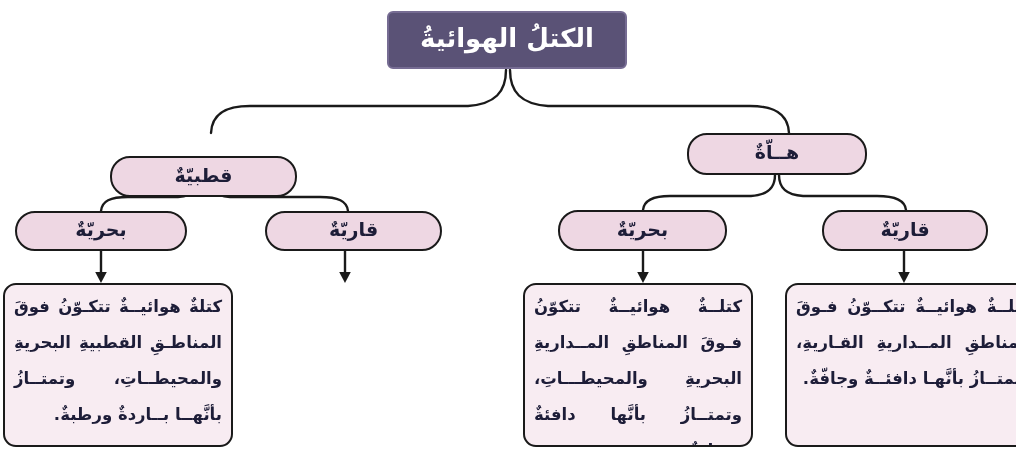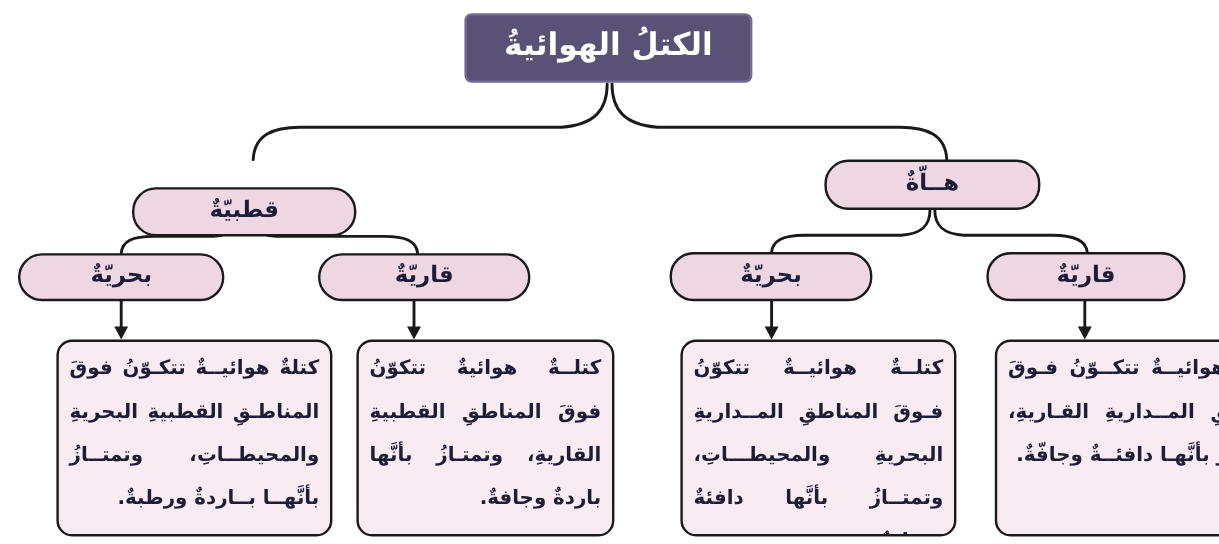--- a/index.html
+++ b/index.html
@@ -26,21 +26,21 @@
   #b0{left:110px;top:133px;width:187px;height:41px;margin-top:23px;}
   #b1{left:687px;top:133px;width:180px;height:42px;}
   #c00{left:15px; top:211px;width:172px;height:40px;}
   #c01{left:265px;top:211px;width:177px;height:40px;}
   #c10{left:558px;top:210px;width:169px;height:41px;}
   #c11{left:822px;top:210px;width:166px;height:41px;}
   .desc-box{
     position:absolute;box-sizing:border-box;top:283px;height:164px;
     background:#f8ecf2;border:2.5px solid #1a1a1a;border-radius:13px;
     color:#1d1d38;font-size:16.5px;font-weight:bold;line-height:36px;
-    padding:4px 9px 0 9px;text-align:justify;direction:rtl;overflow:hidden;margin-left:44px;
+    padding:4px 9px 0 9px;text-align:justify;direction:rtl;overflow:hidden;
   }
   #d00{left:3px;  width:230px;}
   #d01{left:253px;width:215px;}
   #d10{left:523px;width:230px;}
   #d11{left:785px;width:257px;}
 </style>
 </head>
 <body>
 
 <div class="canvas">
@@ -88,17 +88,16 @@
     <span>قاريّةٌ</span>
   </div>
   <div class="node branch-box" id="c10">
     <span>بحريّةٌ</span>
   </div>
   <div class="node branch-box" id="c11">
     <span>قاريّةٌ</span>
   </div>
 
   <div class="desc-box" id="d00">كتلةٌ هوائيــةٌ تتكـوّنُ فوقَ المناطـقِ القطبيةِ البحريةِ والمحيطــاتِ، وتمتــازُ بأنَّهــا بــاردةٌ ورطبةٌ.</div>
-  <div class="desc-box" id="d01">كتلــةٌ هوائيةٌ تتكوّنُ فوقَ المناطقِ القطبيةِ القاريةِ، وتمتـازُ بأنَّها باردةٌ وجافةٌ.</div>
   <div class="desc-box" id="d10">كتلــةٌ هوائيــةٌ تتكوّنُ فـوقَ المناطقِ المــداريةِ البحريةِ والمحيطـــاتِ، وتمتــازُ بأنَّها دافئةٌ ورطبةٌ.</div>
   <div class="desc-box" id="d11">كتلــةٌ هوائيــةٌ تتكــوّنُ فـوقَ المناطقِ المــداريةِ القـاريةِ، وتمتــازُ بأنَّهـا دافئــةٌ وجافّةٌ.</div>
 
 </div>
 
 </body></html>

